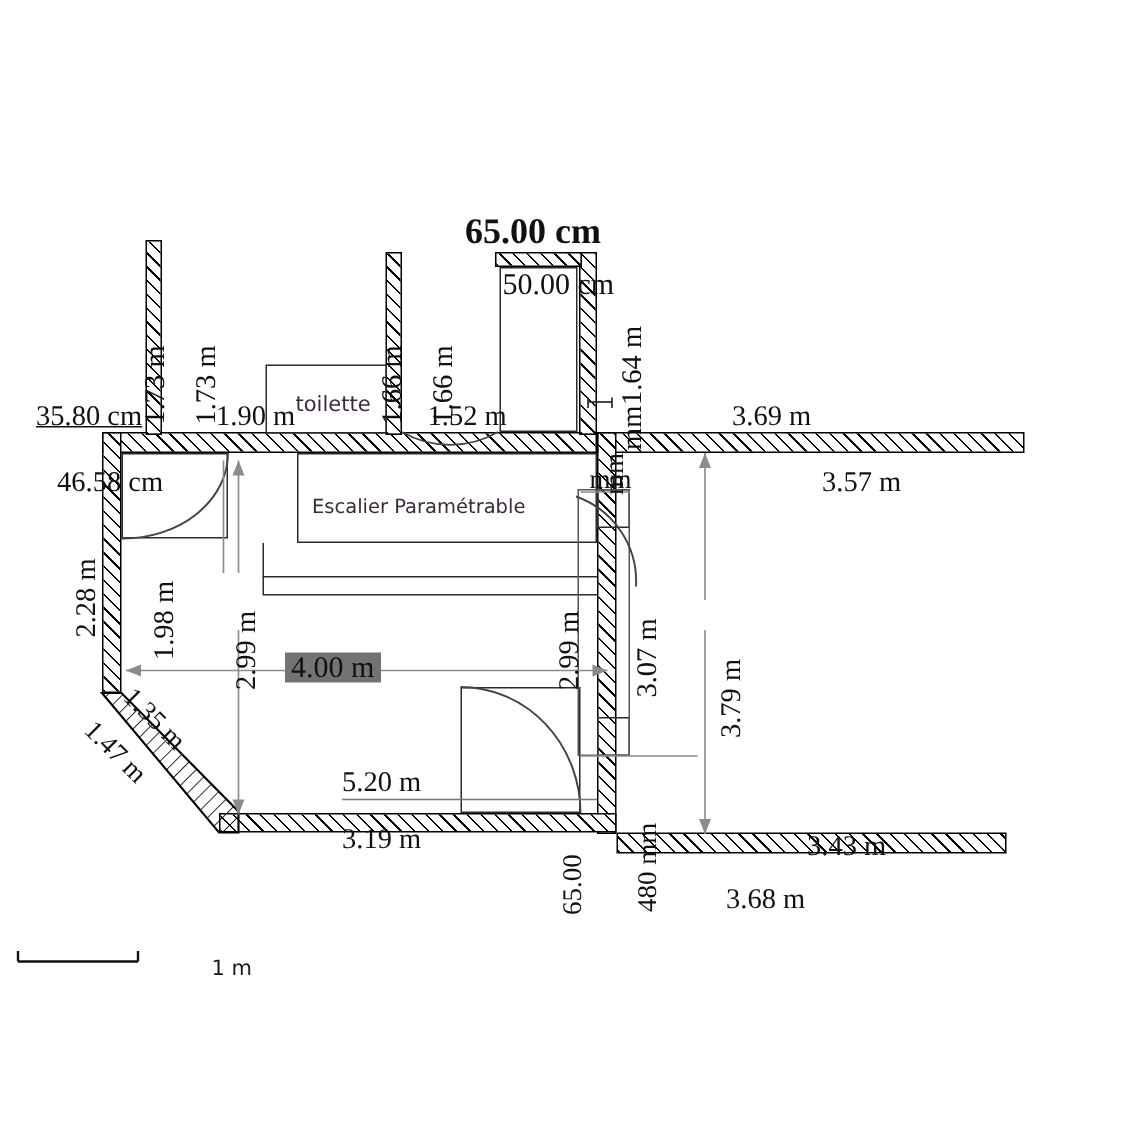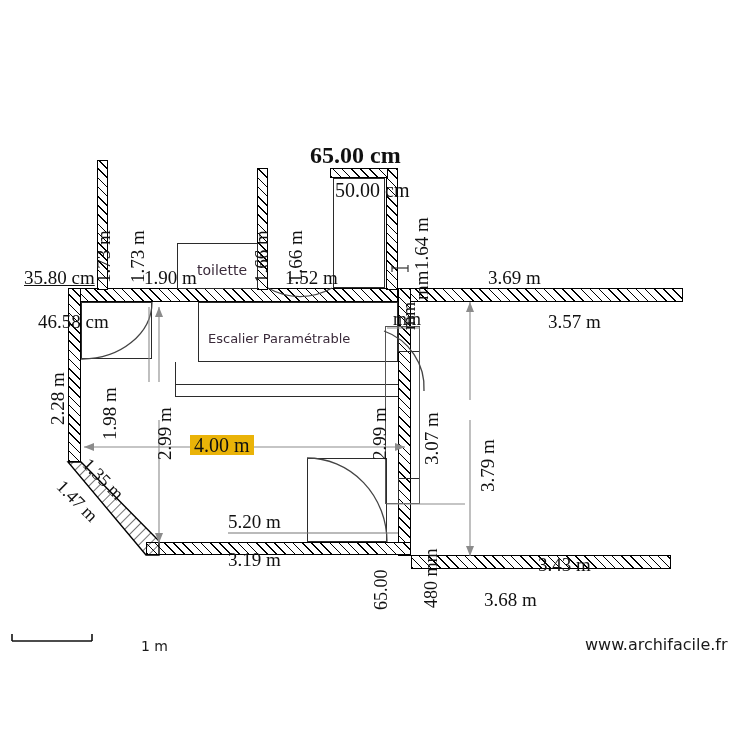--- a/index.html
+++ b/index.html
@@ -199,31 +199,30 @@
 
   <div class="dim" style="left:24px; top:268px;text-decoration:underline;">35.80 cm</div>
   <div class="dim" style="left:144px; top:268px;">1.90 m</div>
   <div class="dim" style="left:285px; top:268px;">1.52 m</div>
   <div class="dim" style="left:488px; top:268px;">3.69 m</div>
 
   <div class="dim" style="left:500px; top:312px;margin-left:48px;">3.57 m</div>
 
   <div class="dim" style="left:38px; top:312px;">46.58 cm</div>
 
-  <div class="dim" style="left:190px; top:435px; font-size:20px; background:#eab308; padding:0 4px;">4.00 m</div>
+  <div class="dim" style="left:190px; top:435px; font-size:20px; background:#737373; padding:0 4px;">4.00 m</div>
 
   <div class="dim" style="left:228px; top:512px;">5.20 m</div>
   <div class="dim" style="left:228px; top:550px;">3.19 m</div>
 
   <div class="dim" style="left:497px; top:555px;margin-left:41px;">3.43 m</div>
   <div class="dim" style="left:484px; top:578px;margin-top:12px;">3.68 m</div>
 
   <div class="dim small" style="left:393px; top:310px;">mm</div>
 
   <div class="roomlabel tiny" style="left:197px; top:262px;">toilette</div>
 
   <div class="roomlabel" style="left:208px; top:331px;">Escalier Paramétrable</div>
 
   <div class="scaletxt" style="left:102px; top:638px;margin-left:39px;">1 m</div>
 
-  <div class="url" style="left:585px; top:635px;">www.archifacile.fr</div>
 
 </div>
 
 </body></html>

